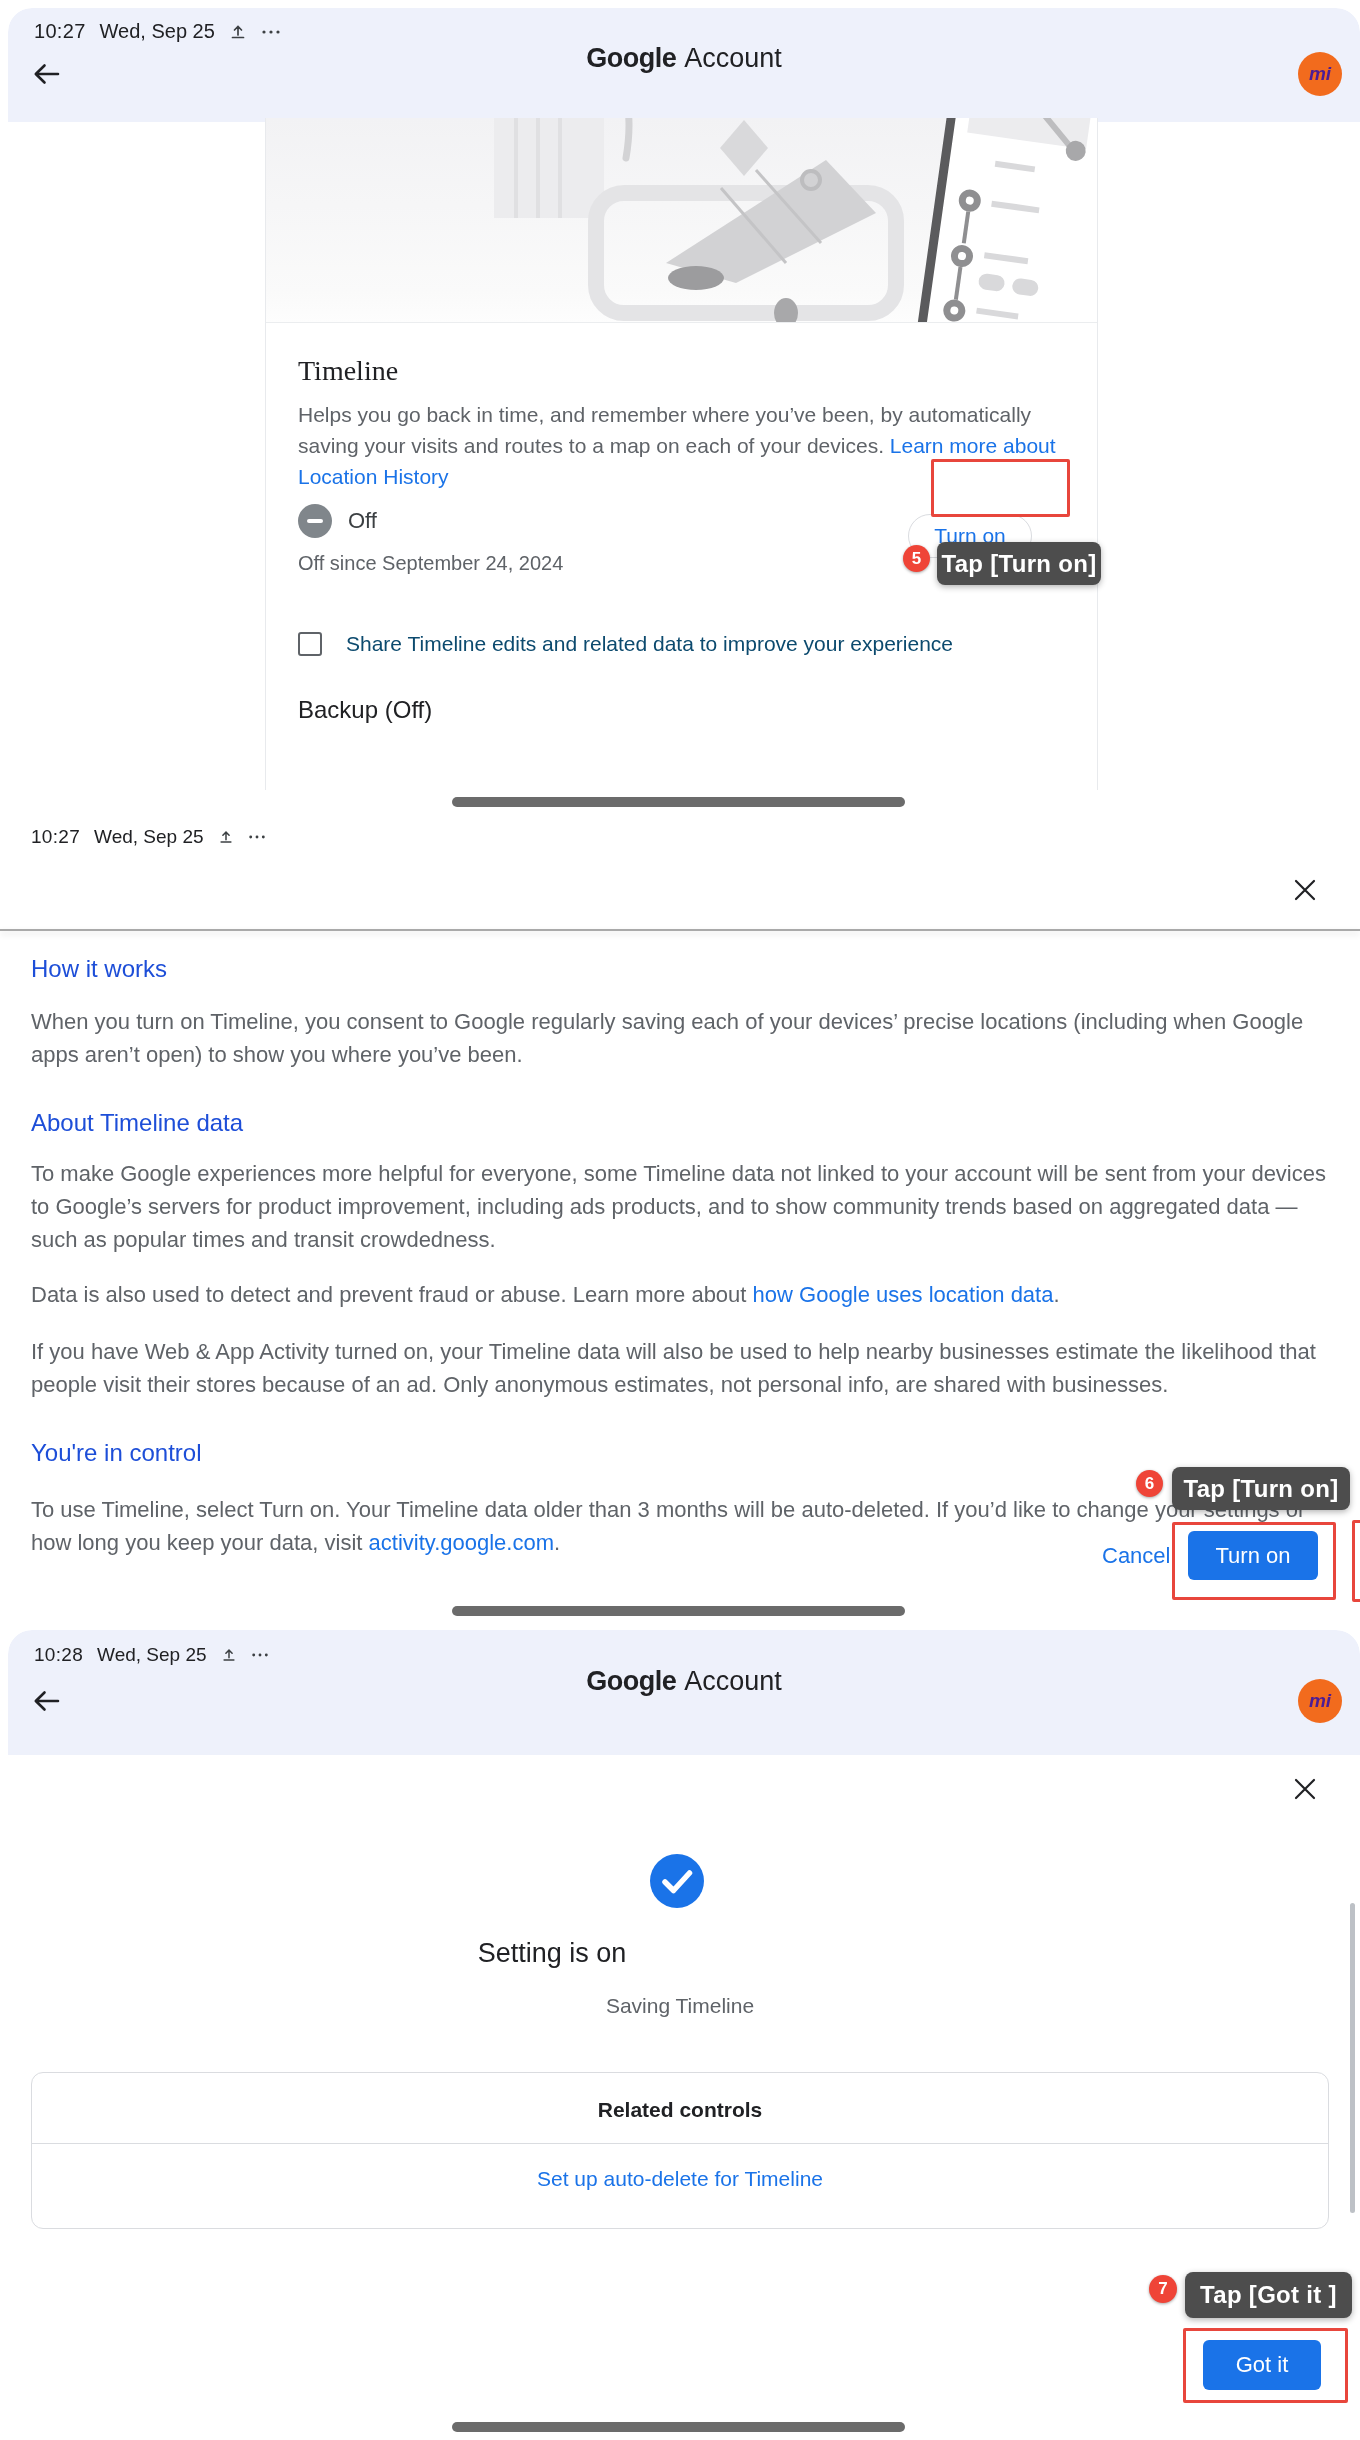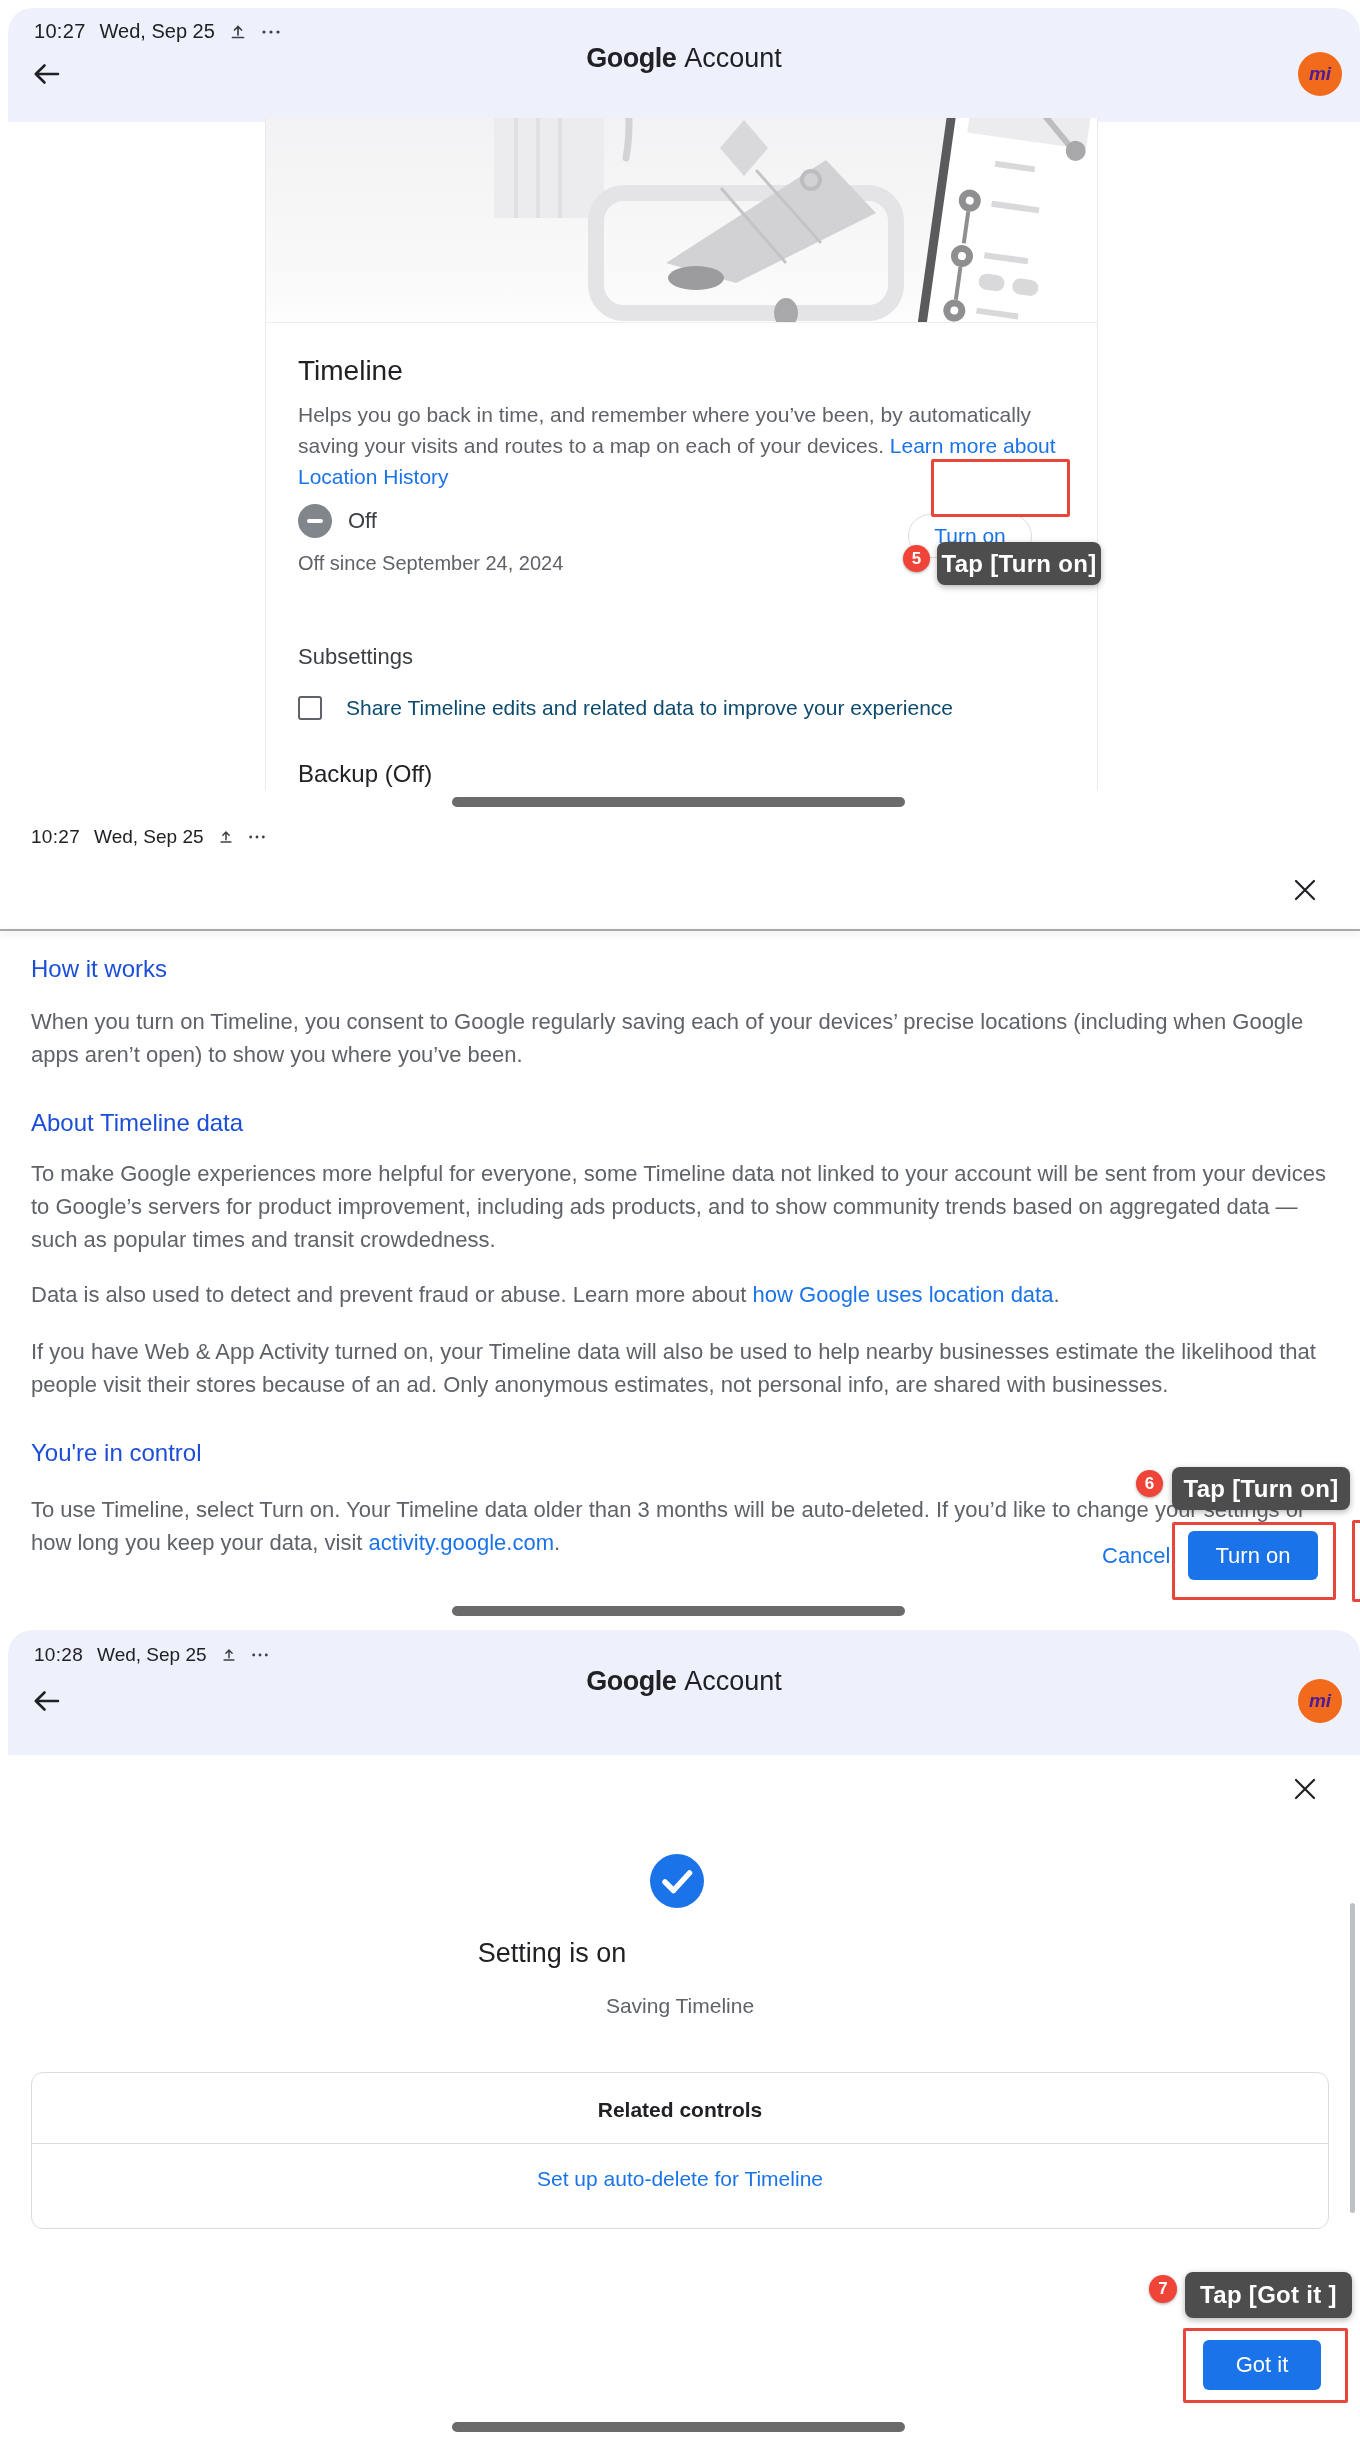--- a/index.html
+++ b/index.html
@@ -33,21 +33,21 @@
 
   
   .shot1 { left:8px; top:8px; width:1352px; height:782px; border-radius:24px 24px 0 0; }
   .shot1 .lavender { background:#eef1fb; height:114px; border-radius:24px 24px 0 0; }
   .shot1 .statusbar { padding:12px 0 0 26px; }
   .shot1 .appbar { height:62px; }
   .card { position:absolute; left:257px; top:110px; width:833px; height:672px; background:#fff;
           border-left:1px solid #e8eaed; border-right:1px solid #e8eaed; }
   .illus { height:205px; background:linear-gradient(#f2f2f4 0%, #fafafa 85%, #fdfdfd 100%); border-bottom:1px solid #ebedef; position:relative; overflow:hidden; }
   .card-body { padding:30px 32px 0 32px; }
-  .tl-title { font-size:28px; line-height:36px; font-weight:400; color:#202124; }
+  .tl-title { font-size:28px; line-height:36px; font-weight:400; color:#202124;font-family:Liberation Serif, serif; }
   .tl-desc { margin-top:10px; font-size:21px; line-height:31px; color:#5f6368; }
   .tl-statusrow { position:relative; margin-top:12px; height:102px; }
   .offline { display:flex; align-items:center; gap:16px; }
   .off-icon { width:34px; height:34px; border-radius:50%; background:#80868b; position:relative; }
   .off-icon::after { content:""; position:absolute; left:9px; top:15px; width:16px; height:4px; border-radius:2px; background:#fff; }
   .off-label { font-size:22px; color:#3c4043; }
   .off-since { margin-top:14px; font-size:20px; color:#5f6368; }
   .turnon-pill { position:absolute; right:33px; top:10px; width:124px; height:44px; border:1px solid #dadce0; border-radius:22px;
                  background:#fff; color:#1a73e8; font-size:21px; font-weight:500; display:flex; align-items:center; justify-content:center; cursor:pointer; }
   .subsettings { margin-top:38px; font-size:22px; font-weight:500; color:#3c4043; }
@@ -169,21 +169,20 @@
         <div class="tl-title">Timeline</div>
         <div class="tl-desc"><span>Helps you go back in time, and remember where you’ve been, by automatically saving your visits and routes to a map on each of your devices. </span><a class="link">Learn more about Location History</a></div>
         <div class="tl-statusrow">
           <div class="offline">
             <span class="off-icon"></span>
             <span class="off-label">Off</span>
           </div>
           <div class="off-since">Off since September 24, 2024</div>
           <div class="turnon-pill">Turn on</div>
         </div>
-        <div class="subsettings">Subsettings</div>
         <div class="checkrow">
           <span class="checkbox"></span>
           <span>Share Timeline edits and related data to improve your experience</span>
         </div>
         <div class="backup-h">Backup (Off)</div>
 
       </div>
     </div>
   </div>
   <div class="gesturebar" style="top:797px;"></div>

